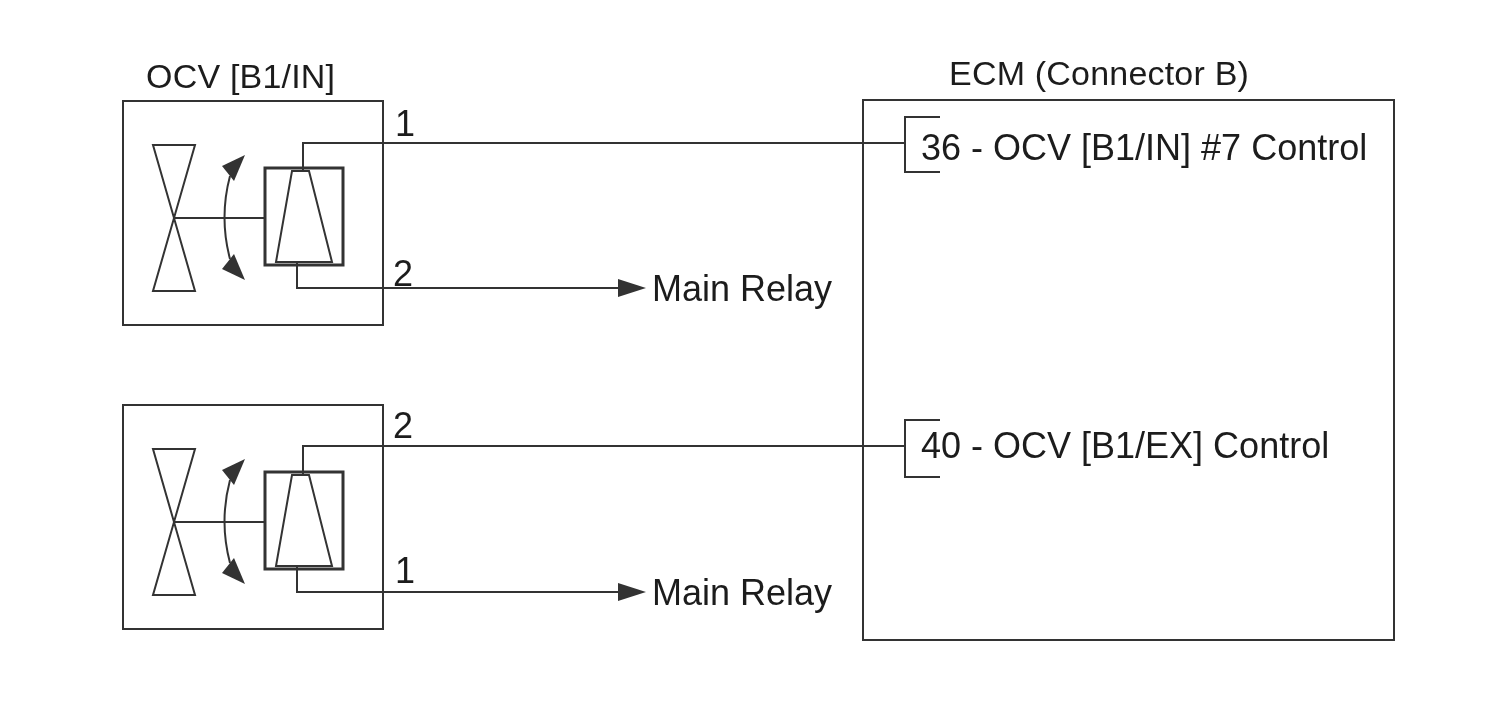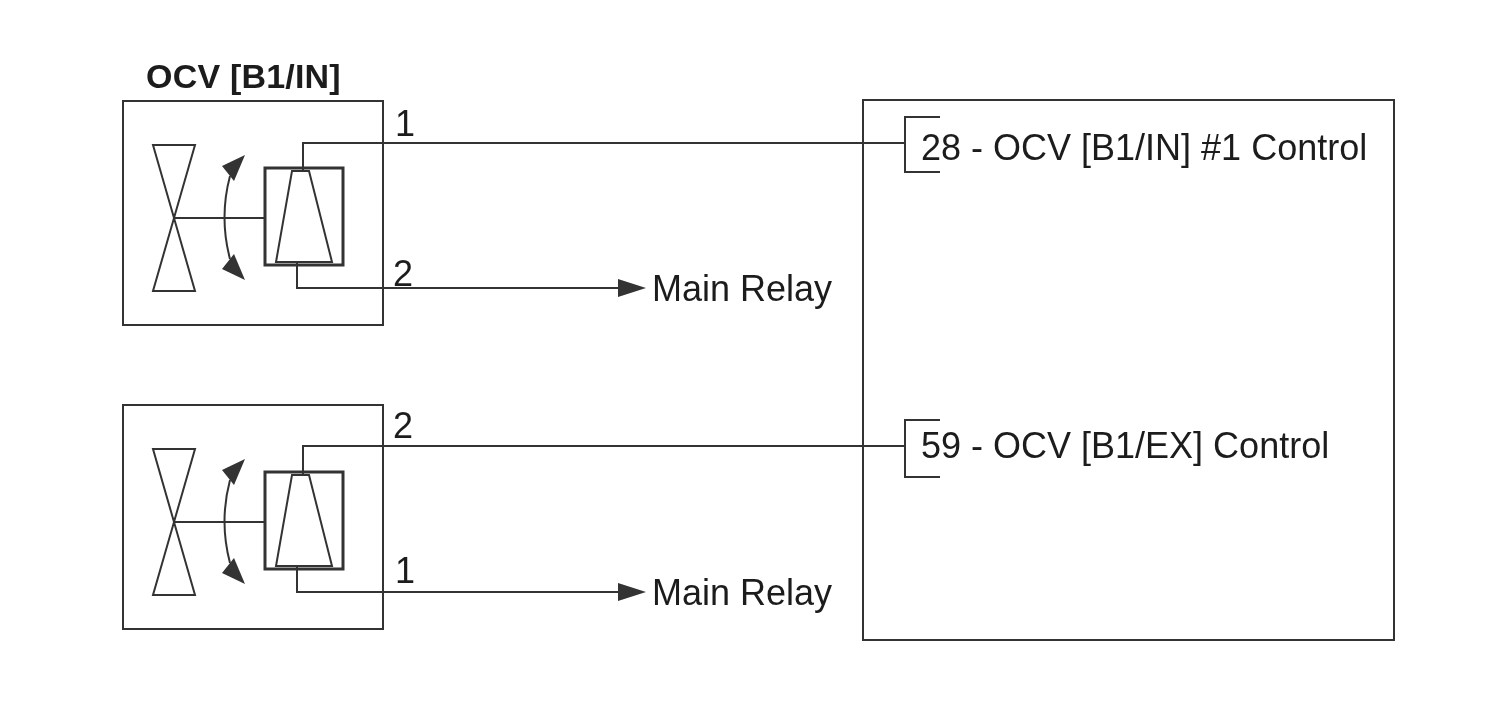--- a/index.html
+++ b/index.html
@@ -18,21 +18,21 @@
   }
   .diagram-svg{position:absolute;left:0;top:0;}
   .ln{fill:none;stroke:var(--line);stroke-width:2px;}
   .thick{stroke-width:3px;}
   .ah{fill:var(--line);stroke:none;}
   .lbl{
     position:absolute;
     white-space:nowrap;
     color:var(--text);
   }
-  .t-bold{font-size:34px;font-weight:700;line-height:34px;letter-spacing:0.2px;}
+  .t-bold{font-size:34px;font-weight:400;line-height:34px;letter-spacing:0.2px;}
   .t-reg{font-size:36px;font-weight:400;line-height:36px;}
   .t-pin{font-size:36px;font-weight:400;line-height:36px;}
 </style>
 </head>
 <body>
 
 <div class="canvas">
 
   <svg class="diagram-svg" width="1488" height="720" viewBox="0 0 1488 720">
 
@@ -88,18 +88,19 @@
 
   <div class="lbl t-reg" style="left:652px;top:271px;">Main Relay</div>
 
 
   <div class="lbl t-pin" style="left:393px;top:408px;">2</div>
 
   <div class="lbl t-pin" style="left:395px;top:553px;">1</div>
 
   <div class="lbl t-reg" style="left:652px;top:575px;">Main Relay</div>
 
+  <div class="lbl t-bold" style="left:949px;top:56px;">ECM (Connector B)</div>
 
-  <div class="lbl t-reg" style="left:921px;top:130px;">28 - OCV [B1/IN] #1 Control</div>
+  <div class="lbl t-reg" style="left:921px;top:130px;">36 - OCV [B1/IN] #7 Control</div>
 
-  <div class="lbl t-reg" style="left:921px;top:428px;">59 - OCV [B1/EX] Control</div>
+  <div class="lbl t-reg" style="left:921px;top:428px;">40 - OCV [B1/EX] Control</div>
 
 </div>
 
 </body></html>

